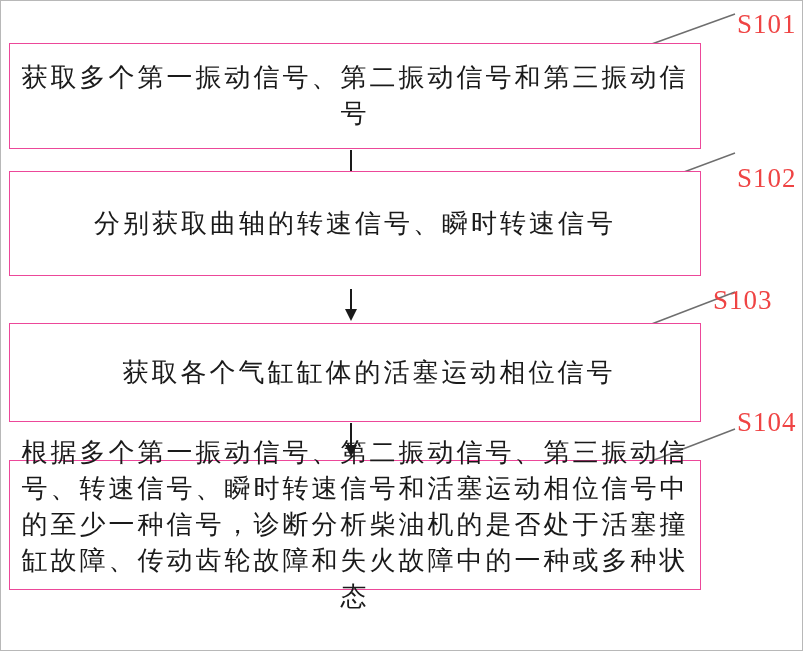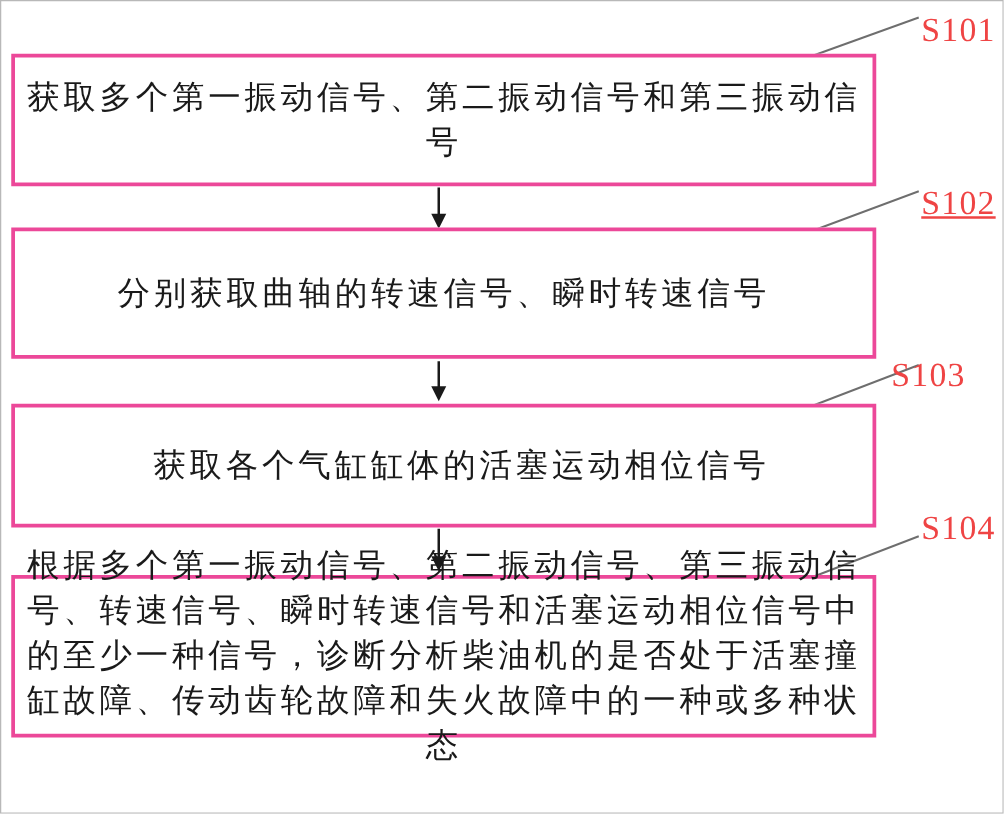--- a/index.html
+++ b/index.html
@@ -22,48 +22,48 @@
     left: 0;
     top: 0;
     width: 803px;
     height: 651px;
     pointer-events: none;
   }
   .flow-box {
     position: absolute;
     left: 8px;
     width: 692px;
-    border: 3px solid #ec4899;
+    border: 1px solid #ec4899;
     box-sizing: border-box;
     background: #ffffff;
     display: flex;
     align-items: center;
     justify-content: center;
   }
   .flow-box .box-text {
     font-size: 26px;
     line-height: 36px;
     letter-spacing: 3px;
     color: #1a1a1a;
     text-align: center;
     padding: 4px 6px;
   }
   .box1 { top: 42px;  height: 106px; }
-  .box2 { top: 181px; height: 105px; }
+  .box2 { top: 170px; height: 105px; }
   .box3 { top: 322px; height: 99px; padding-left: 28px;  }
   .box4 { top: 459px; height: 130px; }
   .step-label {
     position: absolute;
     font-size: 27px;
     color: #ef4444;
     letter-spacing: 1px;
     white-space: nowrap;
   }
   .label1 { left: 736px; top: 8px;   }
-  .label2 { left: 736px; top: 146px; text-decoration: underline; }
+  .label2 { left: 736px; top: 162px; }
   .label3 { left: 712px; top: 284px; }
   .label4 { left: 736px; top: 406px; }
 </style>
 </head>
 <body>
 
 <div class="figure">
 
   <svg class="overlay" viewBox="0 0 803 651" xmlns="http://www.w3.org/2000/svg">
 

